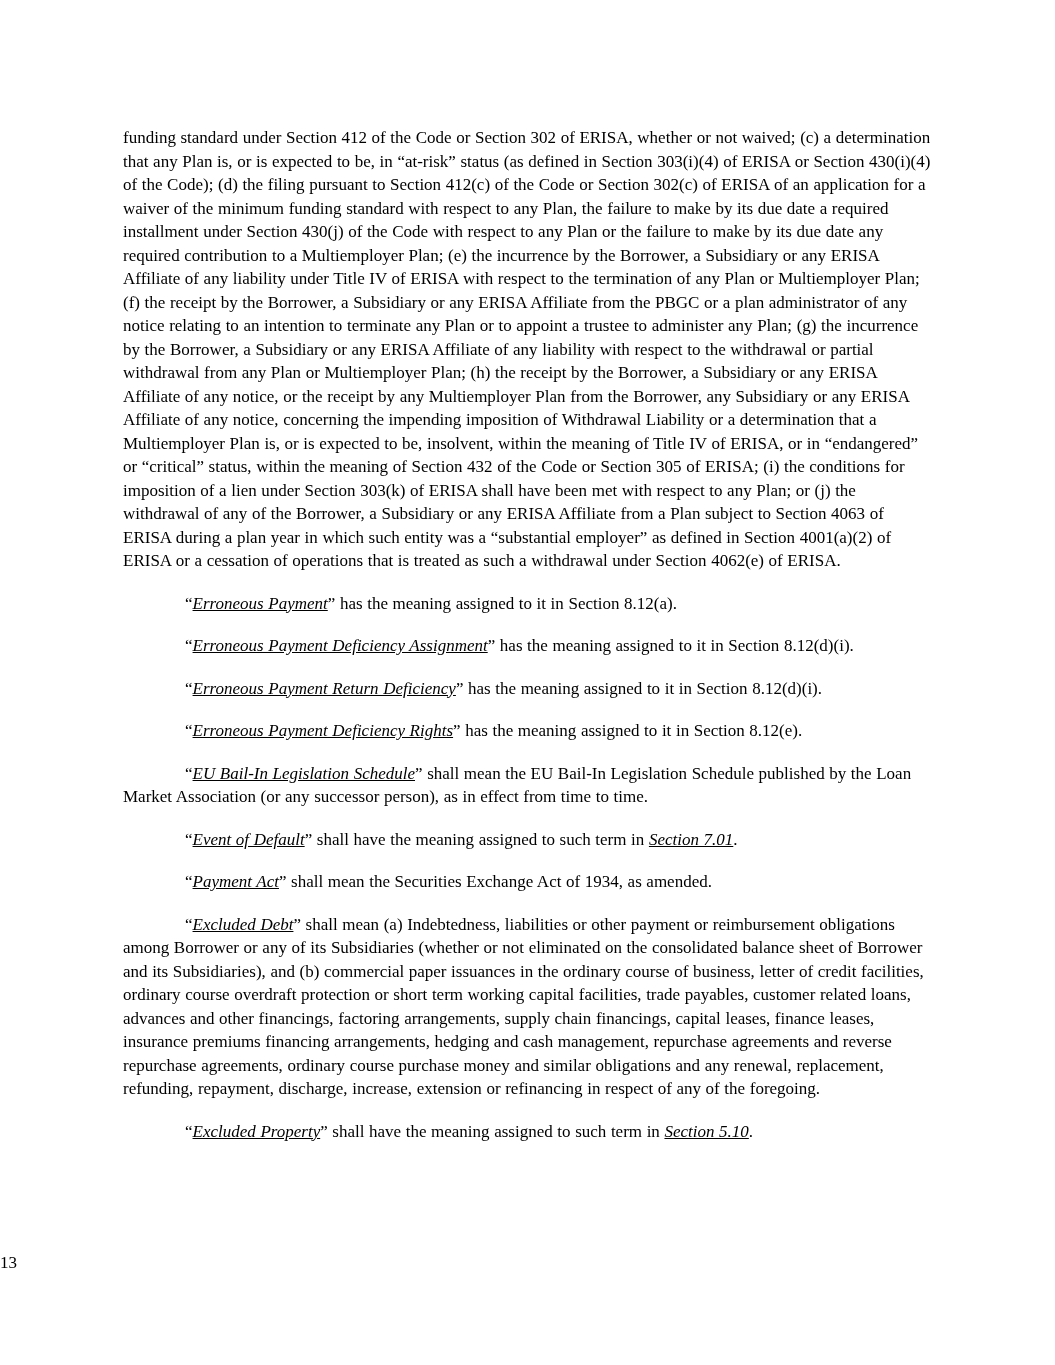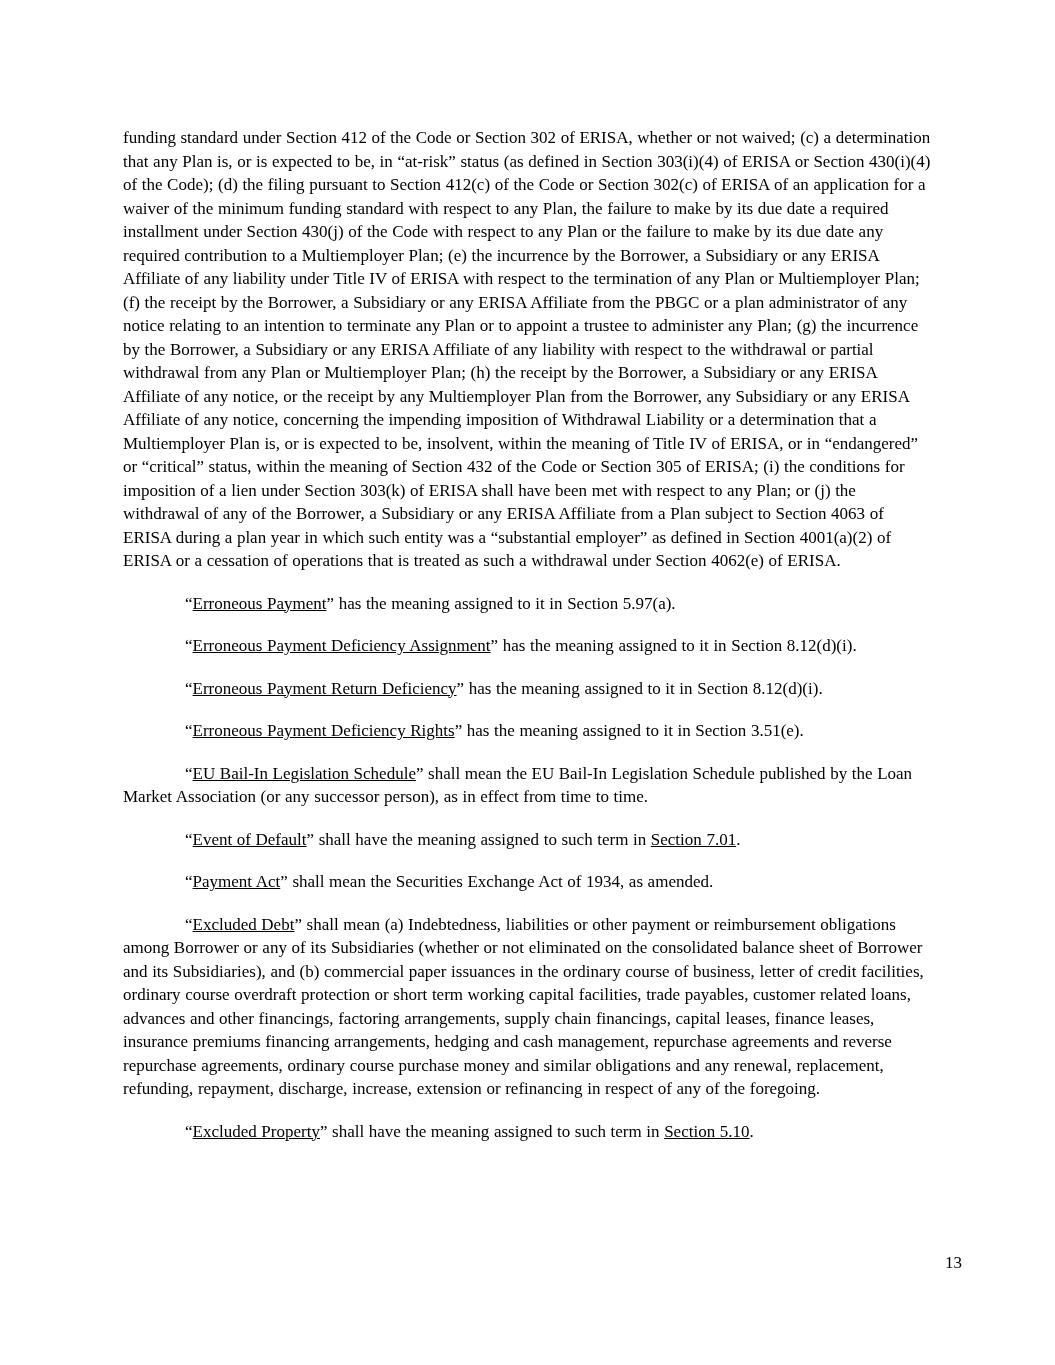--- a/index.html
+++ b/index.html
@@ -27,39 +27,40 @@
   .content p {
     margin: 0 0 19px 0;
     text-align: left;
     word-spacing: 0.02em;
   }
   .content p.indent {
     text-indent: 62px;
   }
   .u {
     text-decoration: underline;
+    font-style: italic;
   }
   .footer {
     position: absolute;
     top: 1251px;
     left: 0;
     width: 100%;
-    text-align: right;
+    text-align: left;
   }
 </style>
 </head>
 <body>
 
 <div class="page">
   <div class="content">
     <p><span>funding standard under Section 412 of the Code or Section 302 of ERISA, whether or not waived; (c) a determination that any Plan is, or is expected to be, in “at-risk” status (as defined in Section 303(i)(4) of ERISA or Section 430(i)(4) of the Code); (d) the filing pursuant to Section 412(c) of the Code or Section 302(c) of ERISA of an application for a waiver of the minimum funding standard with respect to any Plan, the failure to make by its due date a required installment under Section 430(j) of the Code with respect to any Plan or the failure to make by its due date any required contribution to a Multiemployer Plan; (e) the incurrence by the Borrower, a Subsidiary or any ERISA Affiliate of any liability under Title IV of ERISA with respect to the termination of any Plan or Multiemployer Plan; (f) the receipt by the Borrower, a Subsidiary or any ERISA Affiliate from the PBGC or a plan administrator of any notice relating to an intention to terminate any Plan or to appoint a trustee to administer any Plan; (g) the incurrence by the Borrower, a Subsidiary or any ERISA Affiliate of any liability with respect to the withdrawal or partial withdrawal from any Plan or Multiemployer Plan; (h) the receipt by the Borrower, a Subsidiary or any ERISA Affiliate of any notice, or the receipt by any Multiemployer Plan from the Borrower, any Subsidiary or any ERISA Affiliate of any notice, concerning the impending imposition of Withdrawal Liability or a determination that a Multiemployer Plan is, or is expected to be, insolvent, within the meaning of Title IV of ERISA, or in “endangered” or “critical” status, within the meaning of Section 432 of the Code or Section 305 of ERISA; (i) the conditions for imposition of a lien under Section 303(k) of ERISA shall have been met with respect to any Plan; or (j) the withdrawal of any of the Borrower, a Subsidiary or any ERISA Affiliate from a Plan subject to Section 4063 of ERISA during a plan year in which such entity was a “substantial employer” as defined in Section 4001(a)(2) of ERISA or a cessation of operations that is treated as such a withdrawal under Section 4062(e) of ERISA.</span></p>
-    <p class="indent"><span>“</span><span class="u">Erroneous Payment</span><span>” has the meaning assigned to it in Section 5.97(a).</span></p>
+    <p class="indent"><span>“</span><span class="u">Erroneous Payment</span><span>” has the meaning assigned to it in Section 8.12(a).</span></p>
     <p class="indent"><span>“</span><span class="u">Erroneous Payment Deficiency Assignment</span><span>” has the meaning assigned to it in Section 8.12(d)(i).</span></p>
     <p class="indent"><span>“</span><span class="u">Erroneous Payment Return Deficiency</span><span>” has the meaning assigned to it in Section 8.12(d)(i).</span></p>
-    <p class="indent"><span>“</span><span class="u">Erroneous Payment Deficiency Rights</span><span>” has the meaning assigned to it in Section 3.51(e).</span></p>
+    <p class="indent"><span>“</span><span class="u">Erroneous Payment Deficiency Rights</span><span>” has the meaning assigned to it in Section 8.12(e).</span></p>
     <p class="indent"><span>“</span><span class="u">EU Bail-In Legislation Schedule</span><span>” shall mean the EU Bail-In Legislation Schedule published by the Loan Market Association (or any successor person), as in effect from time to time.</span></p>
     <p class="indent"><span>“</span><span class="u">Event of Default</span><span>” shall have the meaning assigned to such term in </span><span class="u">Section 7.01</span><span>.</span></p>
     <p class="indent"><span>“</span><span class="u">Payment Act</span><span>” shall mean the Securities Exchange Act of 1934, as amended.</span></p>
     <p class="indent"><span>“</span><span class="u">Excluded Debt</span><span>” shall mean (a) Indebtedness, liabilities or other payment or reimbursement obligations among Borrower or any of its Subsidiaries (whether or not eliminated on the consolidated balance sheet of Borrower and its Subsidiaries), and (b) commercial paper issuances in the ordinary course of business, letter of credit facilities, ordinary course overdraft protection or short term working capital facilities, trade payables, customer related loans, advances and other financings, factoring arrangements, supply chain financings, capital leases, finance leases, insurance premiums financing arrangements, hedging and cash management, repurchase agreements and reverse repurchase agreements, ordinary course purchase money and similar obligations and any renewal, replacement, refunding, repayment, discharge, increase, extension or refinancing in respect of any of the foregoing.</span></p>
     <p class="indent"><span>“</span><span class="u">Excluded Property</span><span>” shall have the meaning assigned to such term in </span><span class="u">Section 5.10</span><span>.</span></p>
   </div>
   <div class="footer">13</div>
 </div>
 
 </body></html>

